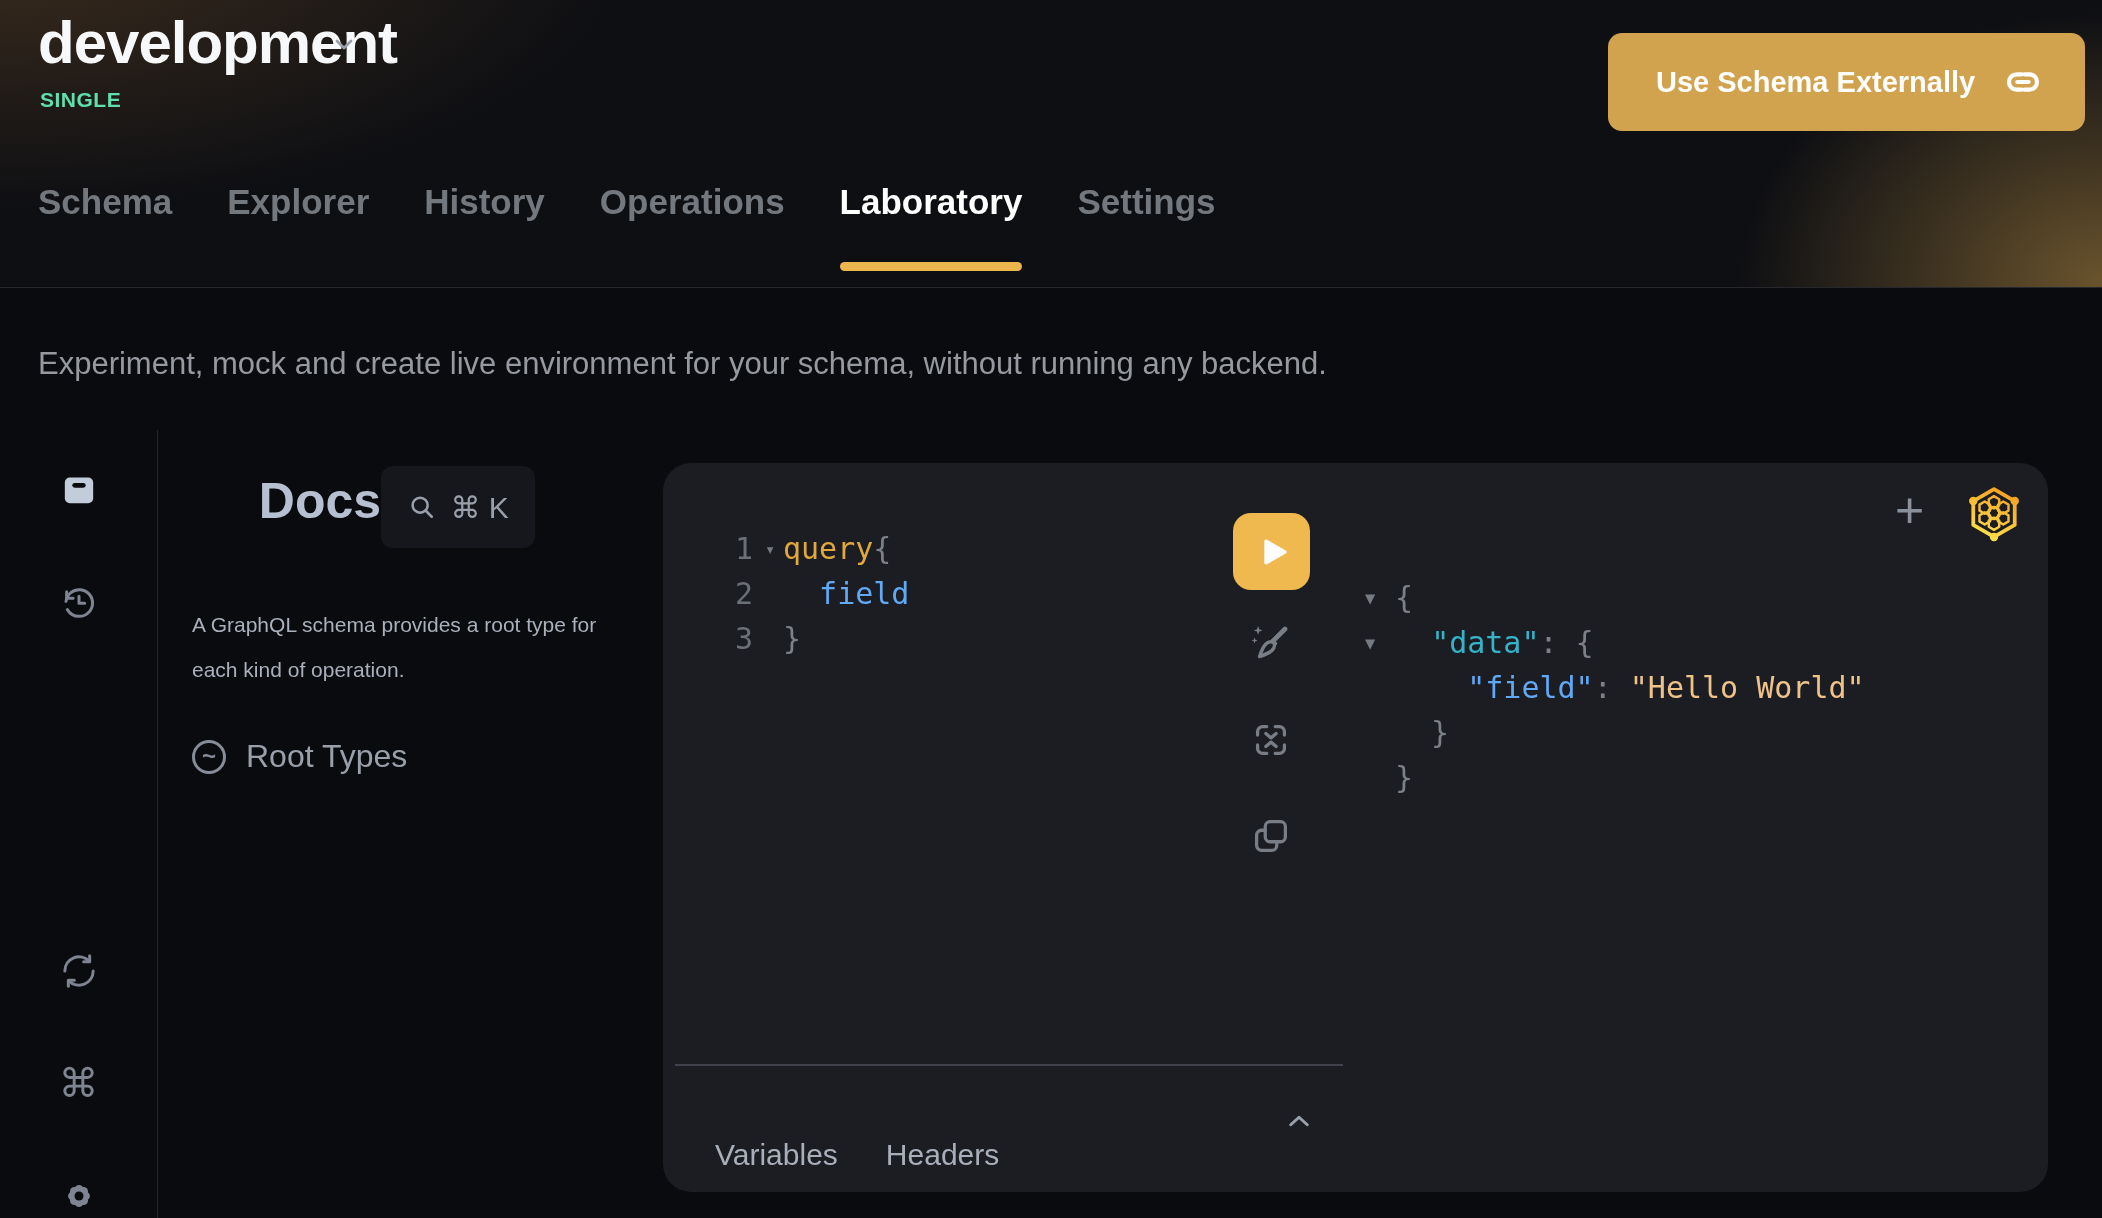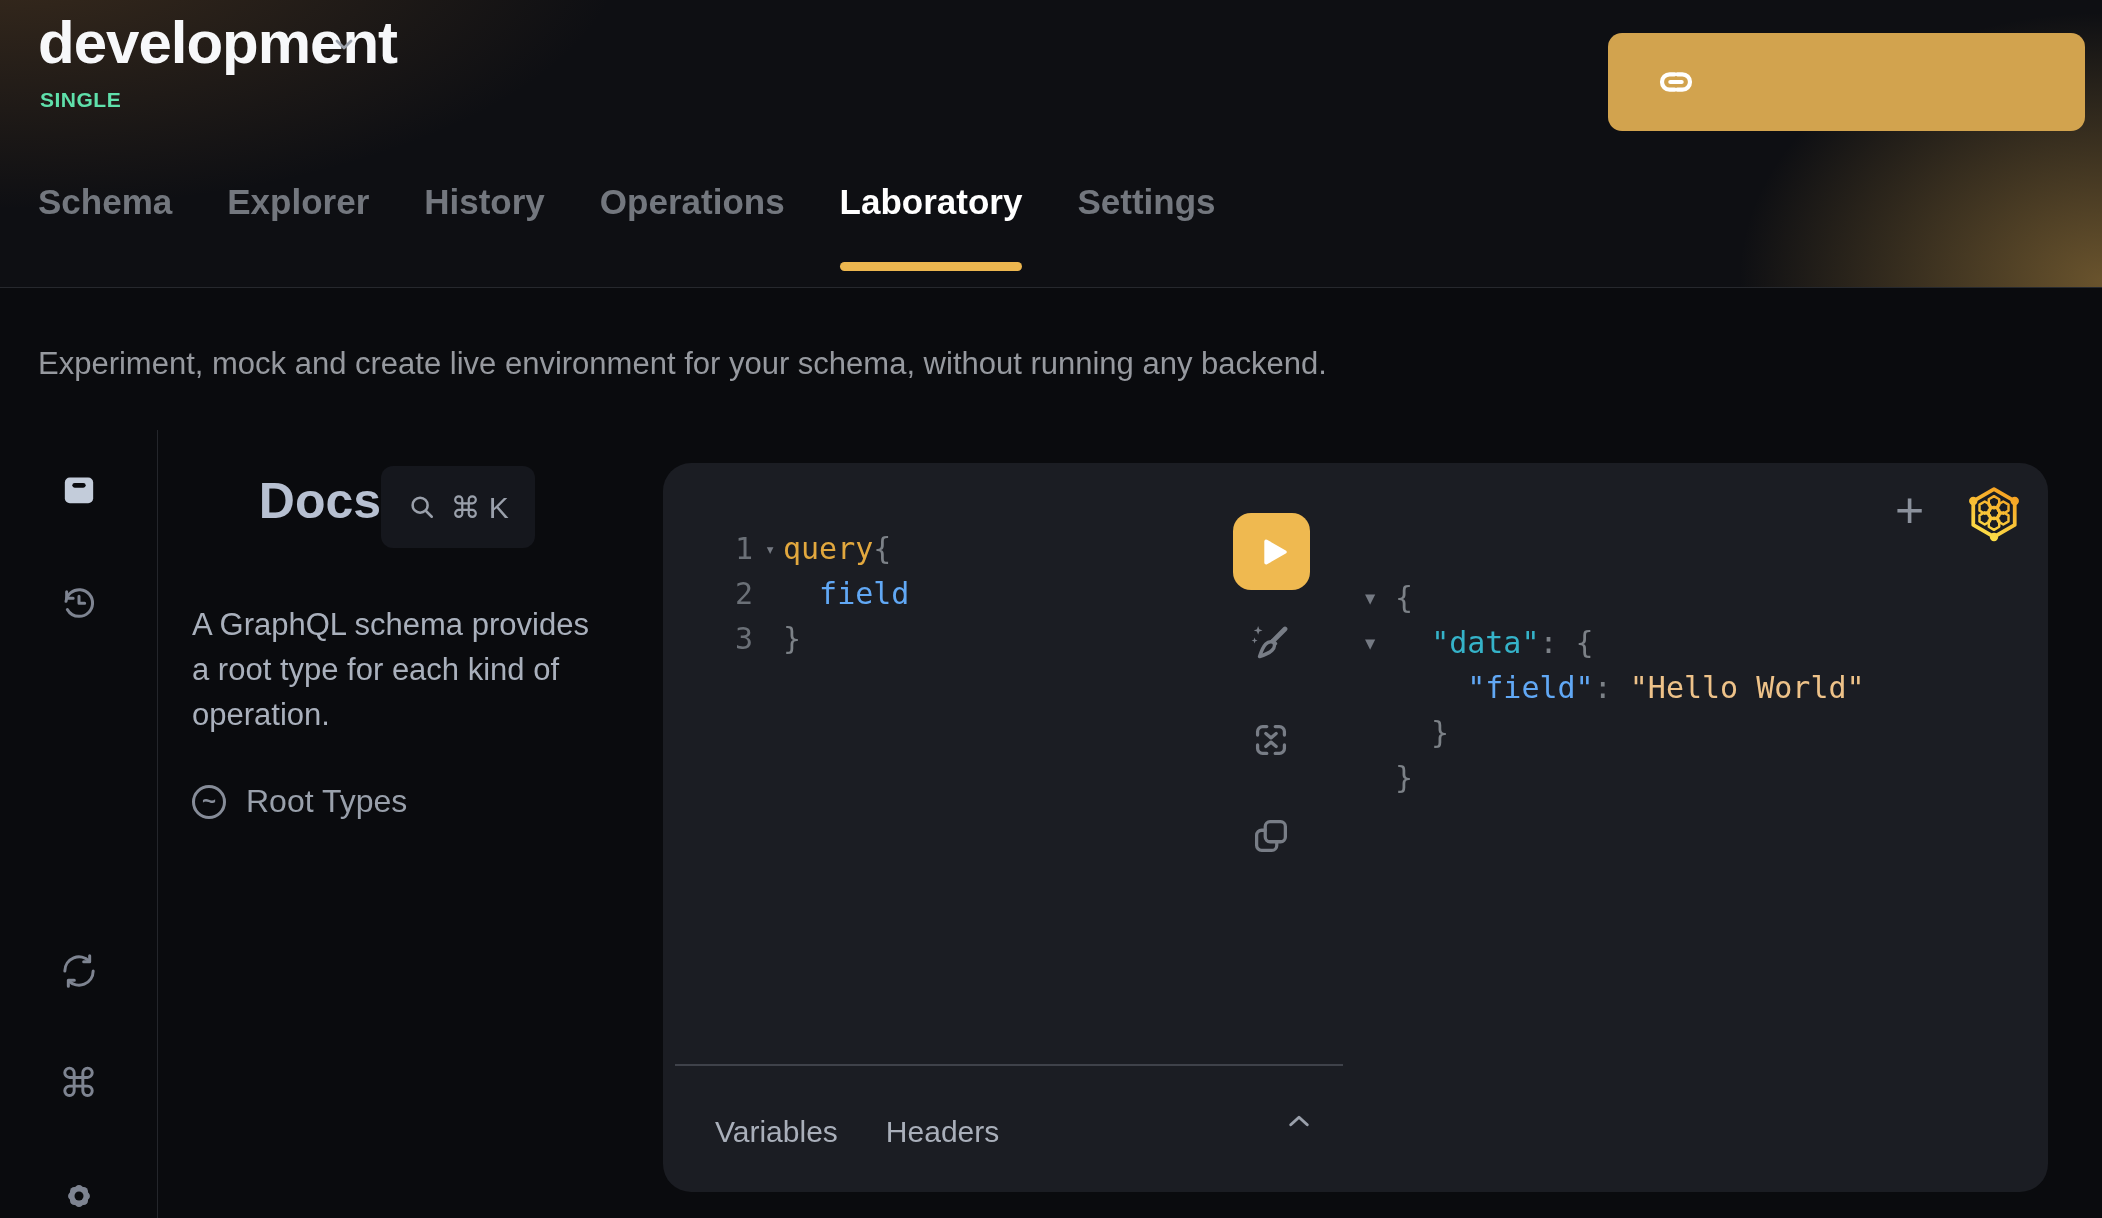--- a/index.html
+++ b/index.html
@@ -55,21 +55,21 @@
   .rail .grow { flex:1; }
   .cmd-glyph { font-size:40px; color:#7e8491; line-height:1; }
 
   
   .docs { width:505px; flex:none; padding:36px 61px 0 34px; }
   .docs-head { display:flex; justify-content:center; align-items:flex-start; }
   .docs-title { font-size:50px; font-weight:700; color:#b7c0d1; line-height:1; padding-top:10px; }
   .search-btn { width:154px; height:82px; border:none; border-radius:12px; background:#15171d;
     display:flex; align-items:center; justify-content:center; gap:13px; cursor:pointer;
     color:#9aa0ab; font-size:30px; font-family:inherit; }
-  .docs-intro { margin-top:54px; font-size:31px; line-height:45px; color:#a9b0bc; }
+  .docs-intro { margin-top:54px; font-size:21px; line-height:45px; color:#a9b0bc; }
   .root-row { margin-top:46px; display:flex; align-items:center; gap:20px; }
   .circle-ic { width:34px; height:34px; border:3px solid #868c98; border-radius:50%;
     color:#868c98; font-size:24px; font-weight:700; display:flex; align-items:center;
     justify-content:center; line-height:1; padding-bottom:2px; }
   .root-lbl { font-size:32px; font-weight:400; color:#99a0ab; }
   .qline { margin-top:42px; padding-left:16px; font-size:31px; cursor:pointer; }
   .q-name { color:#6aa5f8; } .q-sep { color:#8b9096; } .q-type { color:#f0c489; }
 
   
   .gql { position:relative; width:1385px; height:729px; margin-top:33px;
@@ -94,41 +94,42 @@
   .resp-pane { position:absolute; left:702px; top:112px; }
   .r-line { display:flex; align-items:center; height:45px; font-size:30px; }
   .r-fold { width:30px; font-size:17px; color:#757a83; cursor:pointer; }
 
   .plus-btn { position:absolute; left:1232px; top:22px; background:none; border:none;
     color:#8b919c; font-size:50px; font-weight:300; line-height:1; cursor:pointer; }
   .hive { position:absolute; left:1302px; top:21px; cursor:pointer; }
 
   .v-divider { position:absolute; left:12px; top:601px; width:668px; height:2px;
     background:#3f424a; }
-  .ftabs { position:absolute; left:52px; top:652px; display:flex; gap:48px; }
+  .ftabs { position:absolute; left:52px; top:675px; display:flex; gap:48px; }
   .ftab { font-size:30px; color:#a9afba; background:none; border:none; cursor:pointer;
     font-family:inherit; }
   .collapse-btn { position:absolute; left:618px; top:640px; background:none; border:none;
     color:#9aa0ab; cursor:pointer; }
 </style>
 </head>
 <body>
 
 <div id="app">
 
   <header>
     <div class="h1">development</div>
     <span class="proj-chevron">
       <svg width="28" height="28" viewBox="0 0 24 24" fill="none" stroke="currentColor" stroke-width="2.4" stroke-linecap="round" stroke-linejoin="round">
           <path d="M6 9.5l6 6 6-6"></path>
         </svg>
     </span>
     <div class="badge">SINGLE</div>
 
     <button class="use-schema">
+      <span class="lbl">Use Schema Externally</span>
       <span>
         <svg width="40" height="40" viewBox="0 0 24 24" fill="none" stroke="#fff" stroke-width="2.5" stroke-linecap="round">
           <path d="M12.8 7.4h3a4.6 4.6 0 1 1 0 9.2h-3"></path>
           <path d="M11.2 16.6h-3a4.6 4.6 0 1 1 0-9.2h3"></path>
           <path d="M8.6 12h6.8"></path>
         </svg>
       </span>
     </button>
 
     <nav class="tabs">

